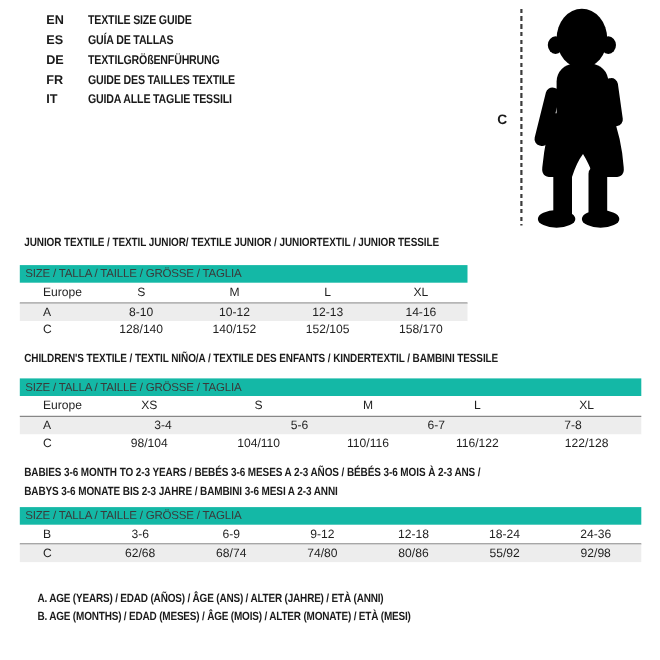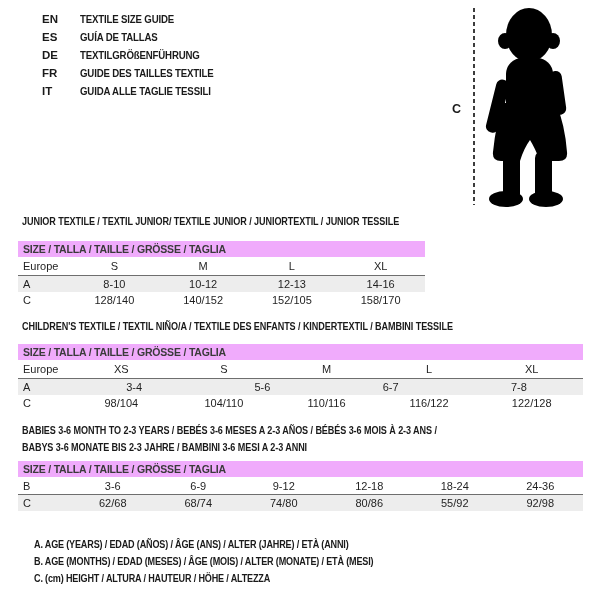--- a/index.html
+++ b/index.html
@@ -26,31 +26,31 @@
   
   .sec-title { position:absolute; left:22px; font-weight:700; font-size:10.8px;
                white-space:nowrap; transform:scaleX(0.84); transform-origin:0 0;
                letter-spacing:-0.1px; }
 
   
   .tbl { position:absolute; left:18px; }
   .tbl-1 { top:241px; width:407px; }
   .tbl-2 { top:344px; width:565px; }
   .tbl-3 { top:461px; width:565px; }
-  .size-bar { height:16px; line-height:16px; background:#f0abfc; color:#3a3a3a;
+  .size-bar { height:16px; line-height:16px; background:#14b8a6; color:#3a3a3a;
               font-size:10.5px; padding-left:5px; letter-spacing:-0.2px;
-              white-space:nowrap; overflow:hidden;font-weight:bold; }
+              white-space:nowrap; overflow:hidden; }
   .t-row { display:flex; font-size:11px; color:#1f1f1f; }
   .row-head  { height:18px; line-height:16px; margin-top:1px;
                border-bottom:1px solid #6e6e6e; background:#fff; }
   .row-first { height:17px; line-height:16px; margin-top:1px;
                border-bottom:1px solid #6e6e6e; background:#fff; }
   .row-shade { height:16px; line-height:16px; background:#ededed; }
   .row-plain { height:16px; line-height:16px; background:#fff; }
-  .t-label { flex:0 0 52px; width:52px; padding-left:5px; text-align:left; }
+  .t-label { flex:0 0 52px; width:52px; padding-left:5px; text-align:left;margin-left:16px; }
   .t-cell  { flex:1 1 0; text-align:center; }
 
   
   .footnotes { position:absolute; left:34px; top:536px; }
   .footnote { height:17px; line-height:17px; font-weight:700; font-size:10.8px; }
 </style>
 </head>
 <body>
 
 <div class="canvas">
@@ -171,16 +171,15 @@
       <span class="t-cell">74/80</span>
       <span class="t-cell">80/86</span>
       <span class="t-cell">55/92</span>
       <span class="t-cell">92/98</span>
     </div>
   </div>
 
   <div class="footnotes">
     <div class="footnote"><span class="cond">A. AGE (YEARS) / EDAD (AÑOS) / ÂGE (ANS) / ALTER (JAHRE) / ETÀ (ANNI)</span></div>
     <div class="footnote"><span class="cond">B. AGE (MONTHS) / EDAD (MESES) / ÂGE (MOIS) / ALTER (MONATE) / ETÀ (MESI)</span></div>
-    <div class="footnote"><span class="cond">C. (cm) HEIGHT / ALTURA / HAUTEUR / HÖHE / ALTEZZA</span></div>
   </div>
 
 </div>
 
 </body></html>

